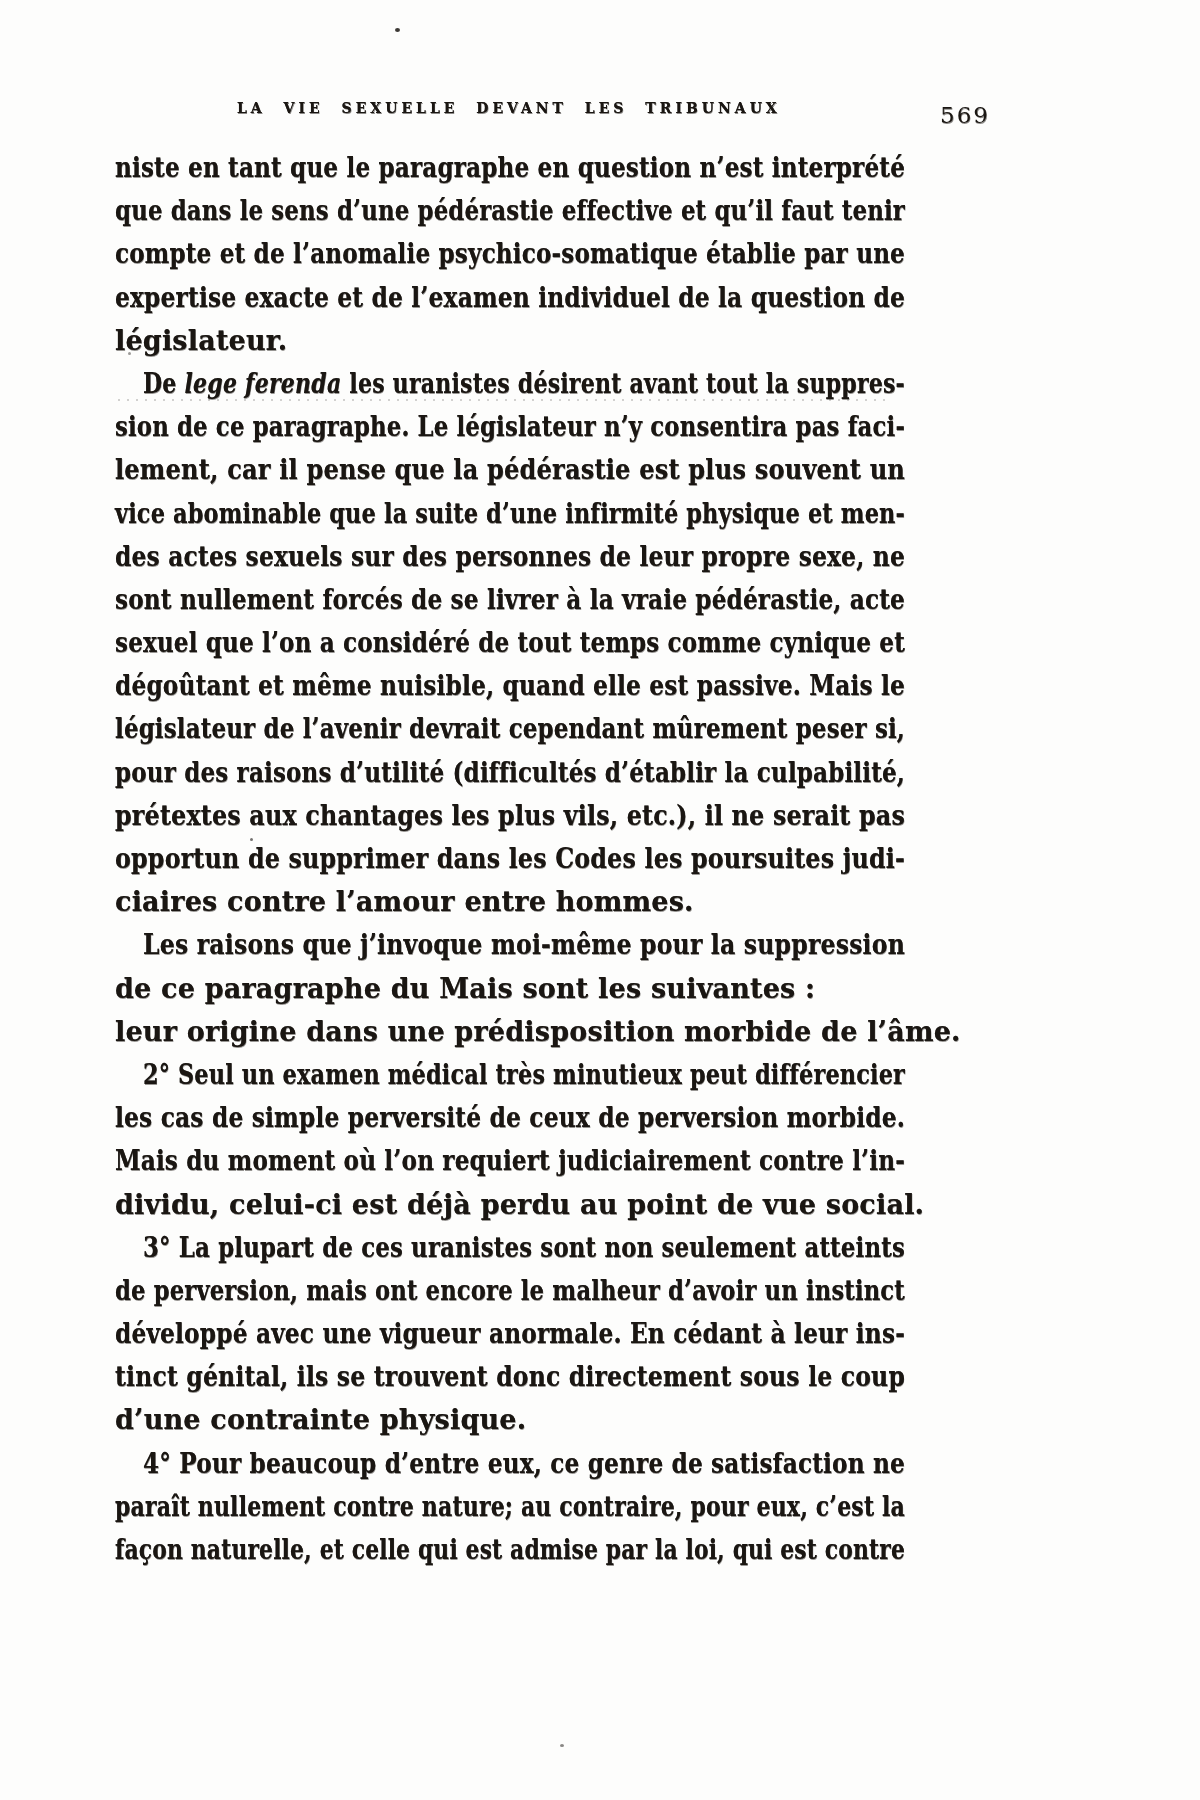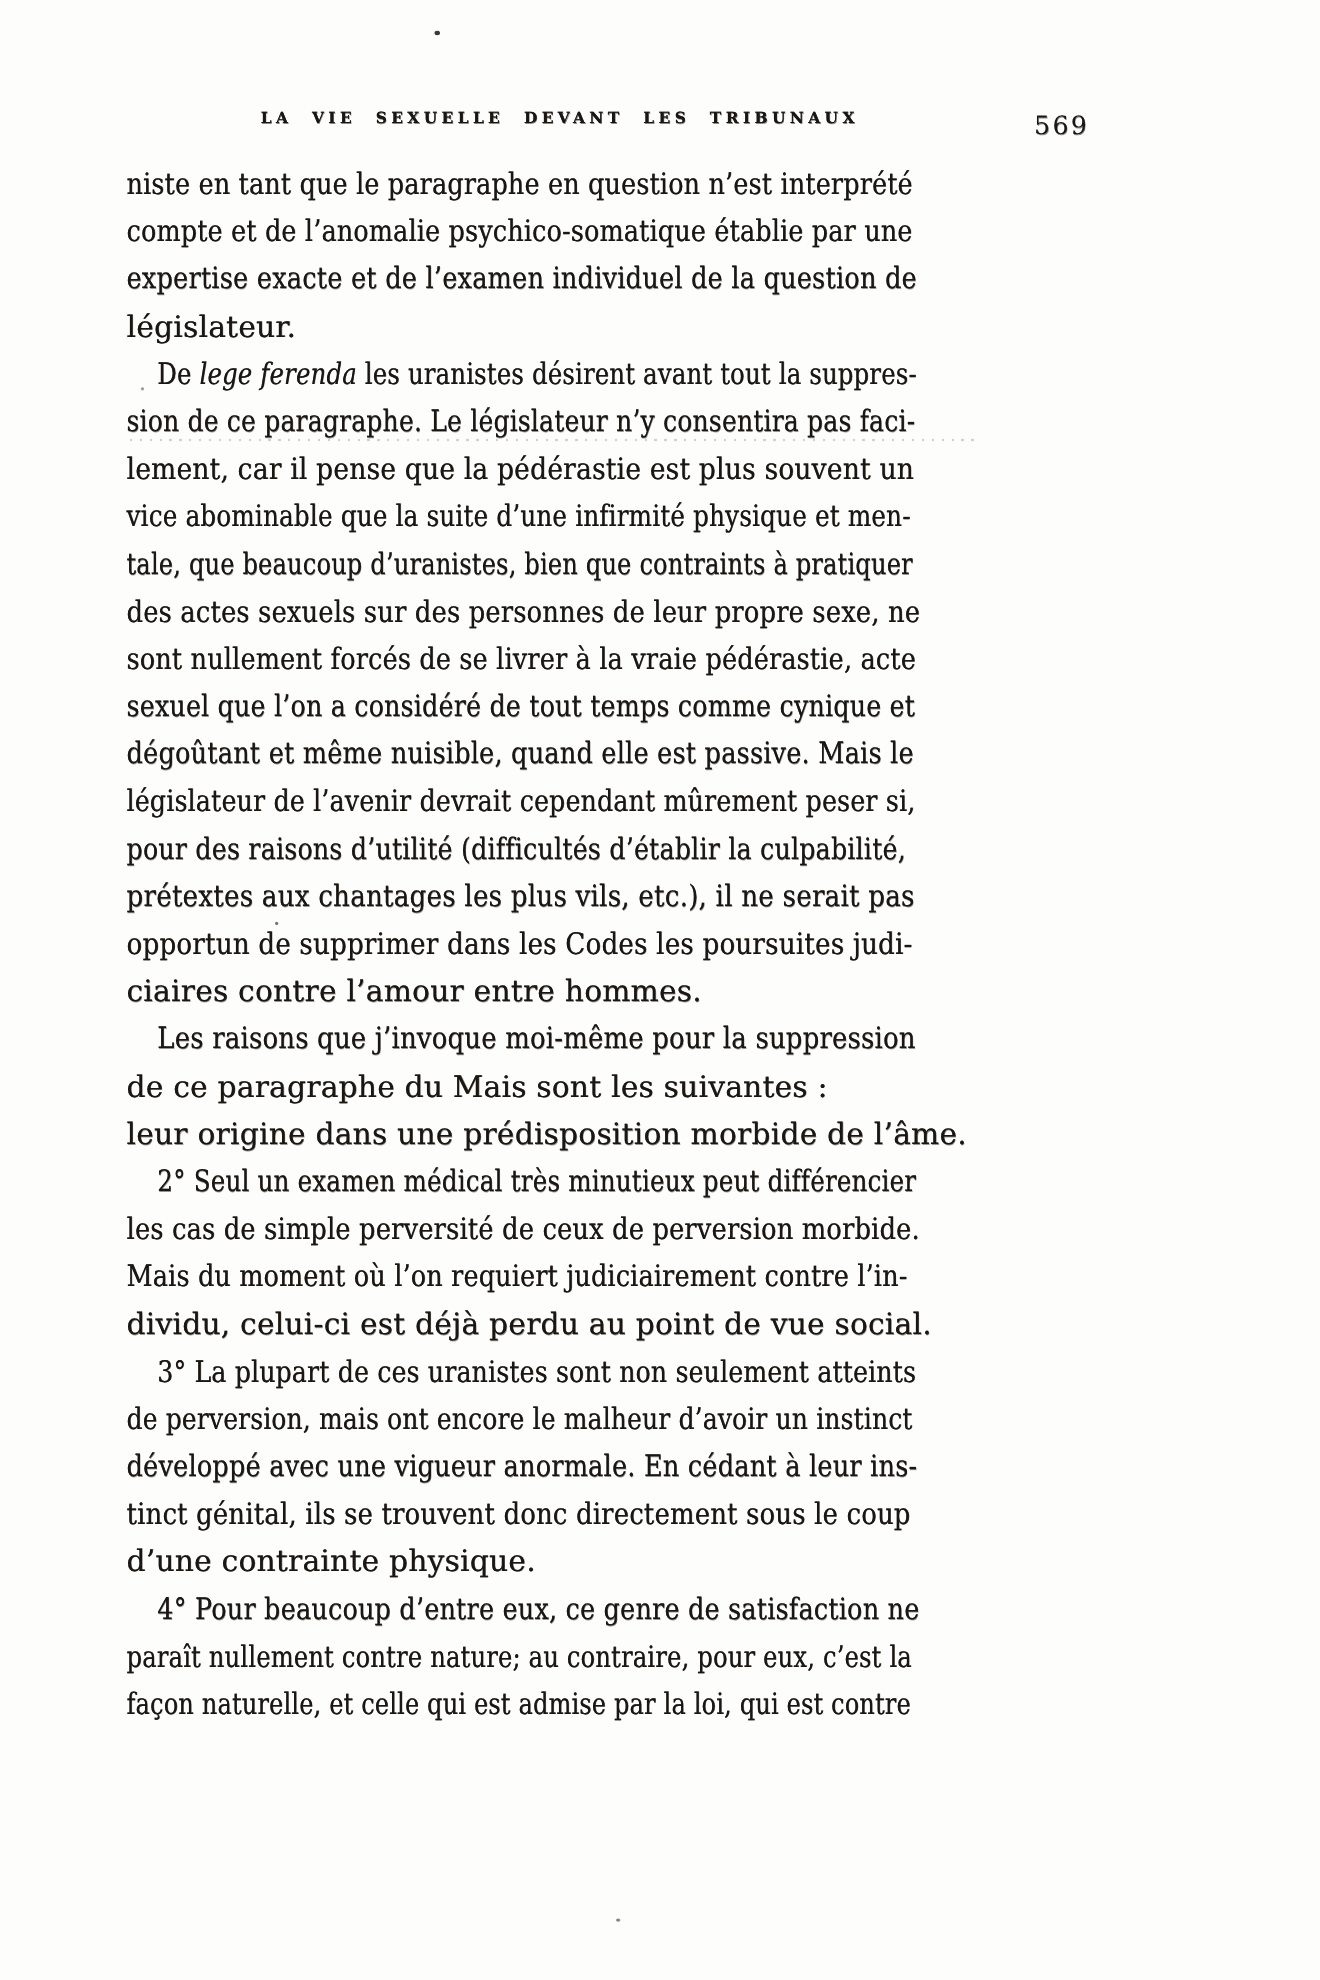--- a/index.html
+++ b/index.html
@@ -46,21 +46,21 @@
     position: absolute;
     left: 115px;
     top: 146px;
     width: 790px;
   }
   .paragraph { margin: 0; }
   .line {
     height: 43.2px;
     line-height: 43.2px;
     font-size: 27px;
-    font-weight: 400;
+    font-weight: 700;
     letter-spacing: 0.2px;
     white-space: nowrap;
     text-shadow: 0.5px 0.5px 0.5px rgba(26,22,18,0.45), 0 0 0.5px rgba(26,22,18,0.55);
   }
   .line.indent { padding-left: 28px; }
   .ln {
     display: inline-block;
     transform-origin: left center;
     white-space: nowrap;
   }
@@ -97,30 +97,30 @@
   <div class="dotline"></div>
 
   <div class="header">
     <div class="running-title">LA VIE SEXUELLE DEVANT LES TRIBUNAUX</div>
     <div class="page-number">569</div>
   </div>
 
   <div class="body-block">
       <div class="paragraph">
         <div class="line just"><span class="ln" style="transform: scaleX(0.8556);">niste en tant que le paragraphe en question n’est interprété</span></div>
+        <div class="line just"><span class="ln" style="transform: scaleX(0.8454);">que dans le sens d’une pédérastie effective et qu’il faut tenir</span></div>
         <div class="line just"><span class="ln" style="transform: scaleX(0.8555);">compte et de l’anomalie psychico-somatique établie par une</span></div>
         <div class="line just"><span class="ln" style="transform: scaleX(0.8628);">expertise exacte et de l’examen individuel de la question de</span></div>
         <div class="line"><span class="ln">législateur.</span></div>
       </div>
       <div class="paragraph">
         <div class="line just indent"><span class="ln" style="transform: scaleX(0.8197);">De <i>lege ferenda</i> les uranistes désirent avant tout la suppres-</span></div>
         <div class="line just"><span class="ln" style="transform: scaleX(0.8435);">sion de ce paragraphe. Le législateur n’y consentira pas faci-</span></div>
         <div class="line just"><span class="ln" style="transform: scaleX(0.8924);">lement, car il pense que la pédérastie est plus souvent un</span></div>
         <div class="line just"><span class="ln" style="transform: scaleX(0.8299);">vice abominable que la suite d’une infirmité physique et men-</span></div>
-        <div class="line just"><span class="ln" style="transform: scaleX(0.8114);">tale, que beaucoup d’uranistes, bien que contraints à pratiquer</span></div>
         <div class="line just"><span class="ln" style="transform: scaleX(0.8656);">des actes sexuels sur des personnes de leur propre sexe, ne</span></div>
         <div class="line just"><span class="ln" style="transform: scaleX(0.8573);">sont nullement forcés de se livrer à la vraie pédérastie, acte</span></div>
         <div class="line just"><span class="ln" style="transform: scaleX(0.8534);">sexuel que l’on a considéré de tout temps comme cynique et</span></div>
         <div class="line just"><span class="ln" style="transform: scaleX(0.8618);">dégoûtant et même nuisible, quand elle est passive. Mais le</span></div>
         <div class="line just"><span class="ln" style="transform: scaleX(0.8495);">législateur de l’avenir devrait cependant mûrement peser si,</span></div>
         <div class="line just"><span class="ln" style="transform: scaleX(0.8528);">pour des raisons d’utilité (difficultés d’établir la culpabilité,</span></div>
         <div class="line just"><span class="ln" style="transform: scaleX(0.882);">prétextes aux chantages les plus vils, etc.), il ne serait pas</span></div>
         <div class="line just"><span class="ln" style="transform: scaleX(0.8806);">opportun de supprimer dans les Codes les poursuites judi-</span></div>
         <div class="line"><span class="ln">ciaires contre l’amour entre hommes.</span></div>
       </div>

